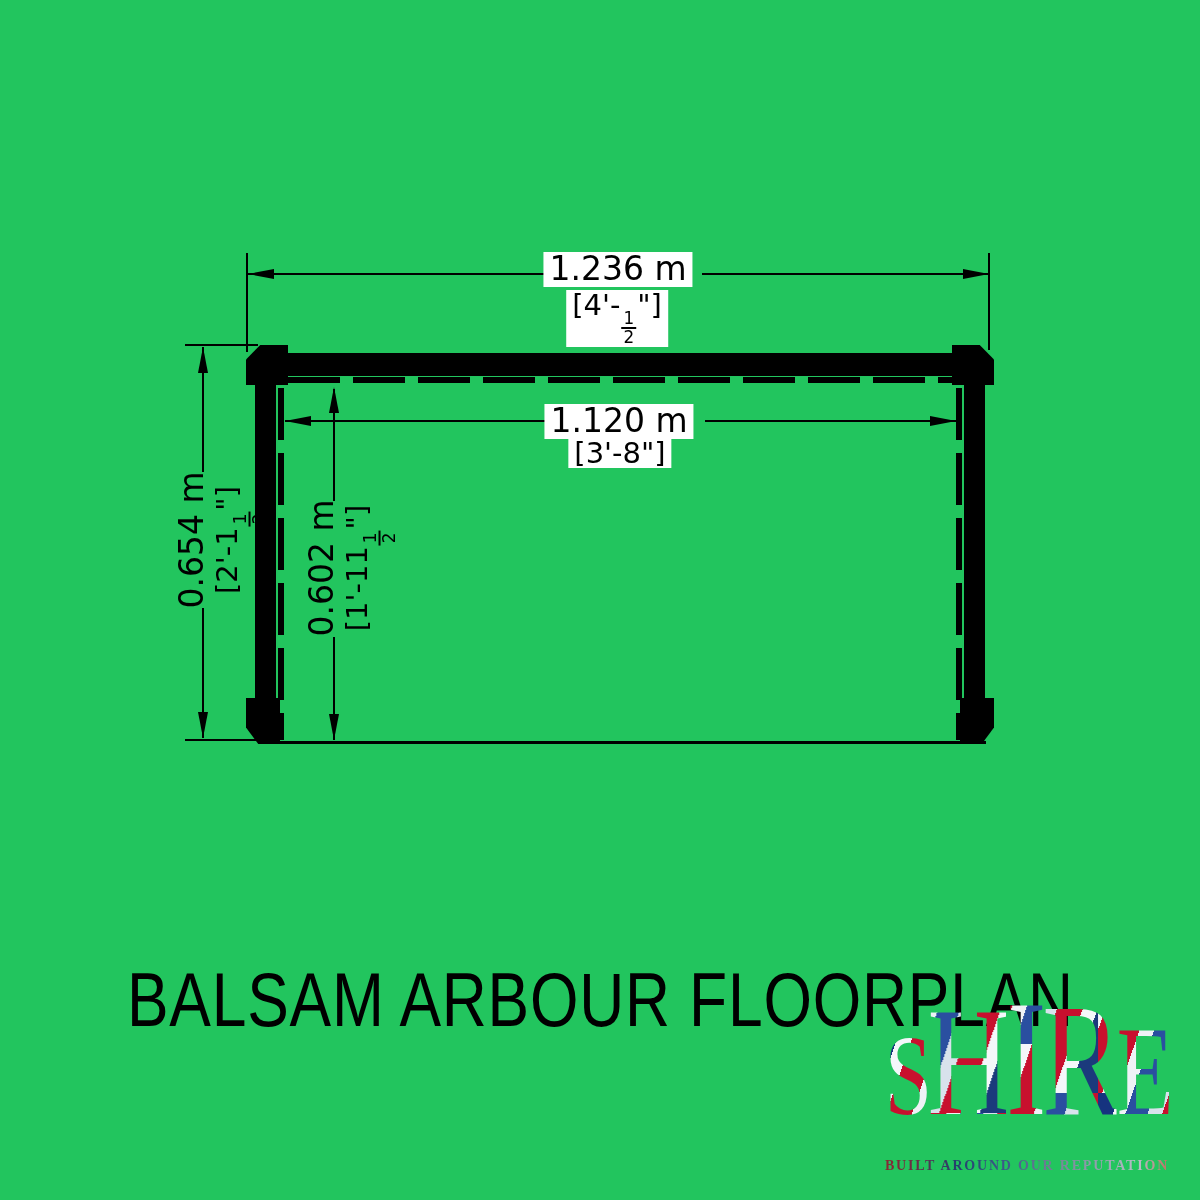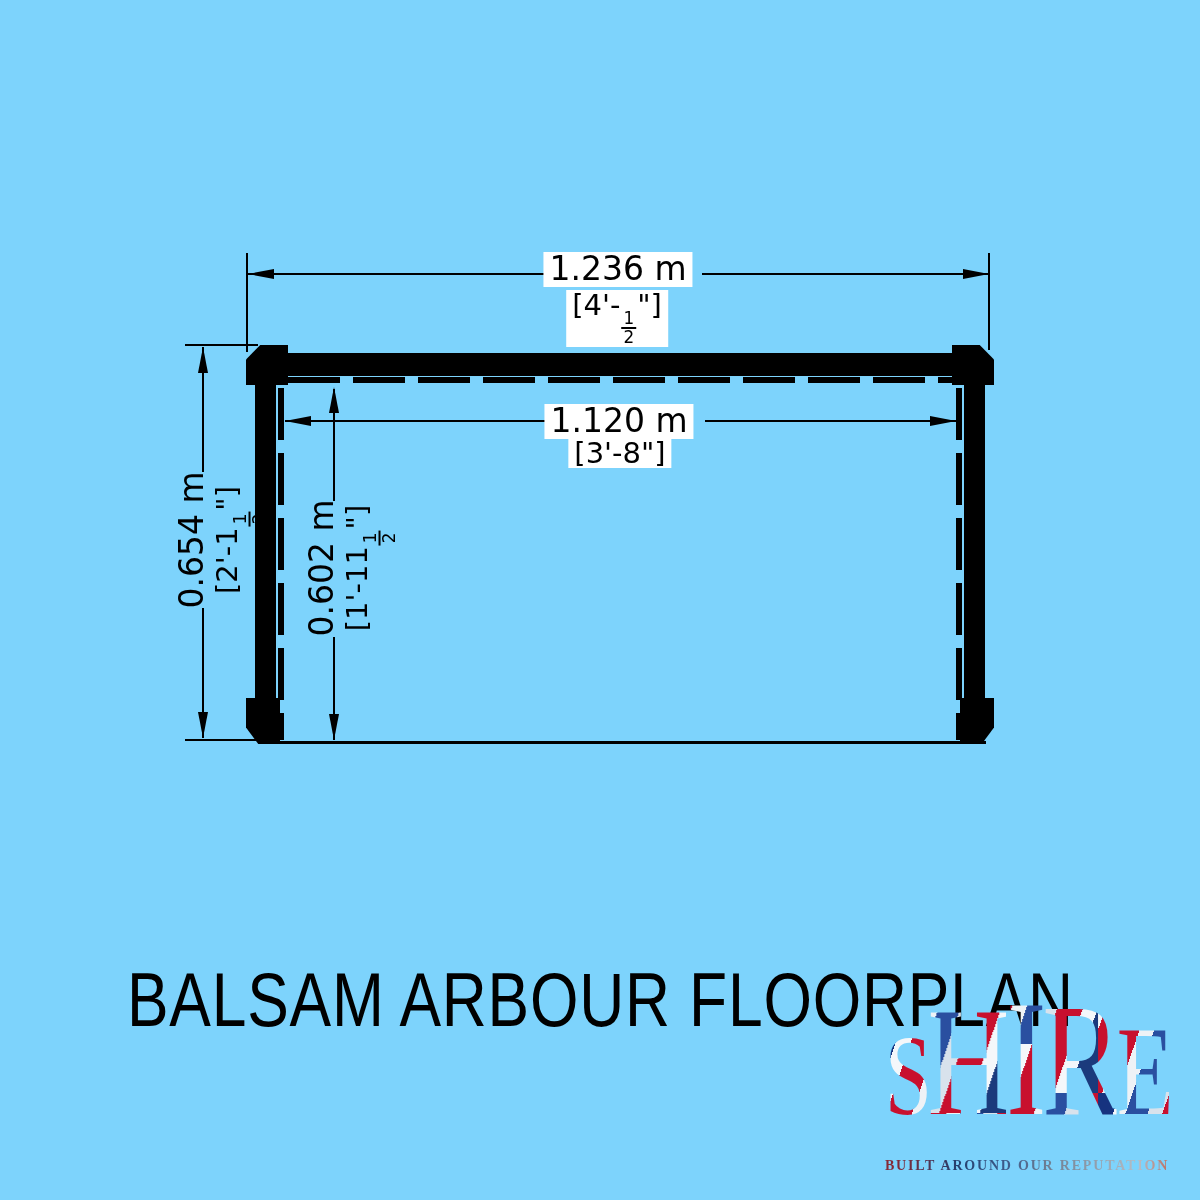--- a/index.html
+++ b/index.html
@@ -1,17 +1,17 @@
 <!DOCTYPE html>
 <html><head>
 <meta charset="utf-8">
 <style>
   html,body{margin:0;padding:0;background:#ffffff;}
   .canvas{
-    position:relative;width:1200px;height:1200px;background:#7dd3fc;
+    position:relative;width:1200px;height:1200px;background:#22c55e;
     font-family:"DejaVu Sans",sans-serif;color:#000;overflow:hidden;
   }
   
   .solid{position:absolute;background:#000;}
   .post{position:absolute;background:#000;}
   .post-tl{left:246px;top:345px;width:42px;height:40px;clip-path:polygon(34% 0,100% 0,100% 100%,0 100%,0 36%);}
   .post-tr{left:952px;top:345px;width:42px;height:40px;clip-path:polygon(0 0,66% 0,100% 36%,100% 100%,0 100%);}
   .post-bl{left:246px;top:698px;width:34px;height:46px;clip-path:polygon(0 0,100% 0,100% 100%,36% 100%,0 64%);}
   .post-br{left:960px;top:698px;width:34px;height:46px;clip-path:polygon(0 0,100% 0,100% 64%,64% 100%,0 100%);}
   .top-wall{left:260px;top:353px;width:720px;height:23px;}

